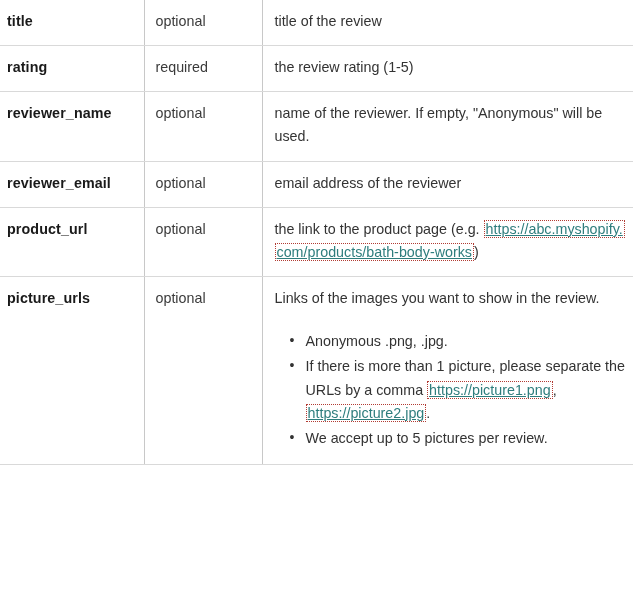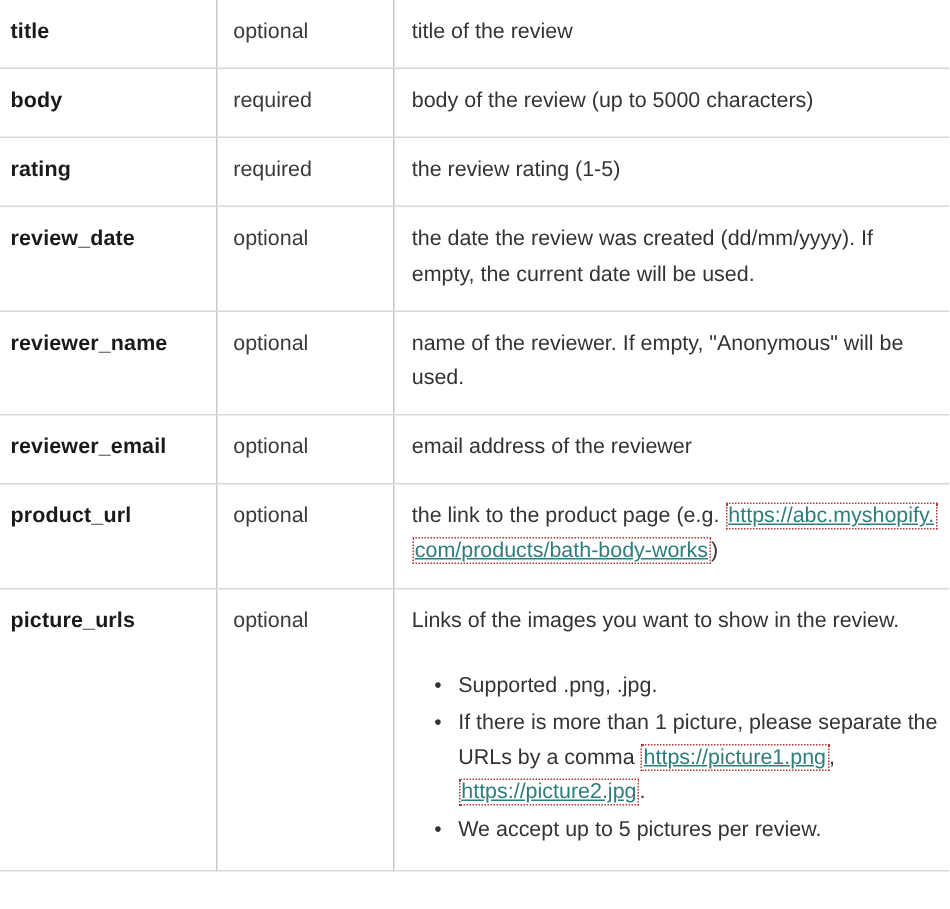--- a/index.html
+++ b/index.html
@@ -106,43 +106,29 @@
   <tbody>
 
     <tr>
       <td class="cell-name">title</td>
       <td class="cell-req">optional</td>
       <td class="cell-desc">
         <p class="desc-para">title of the review</p>
       </td>
     </tr>
 
-    <tr>
-      <td class="cell-name">body</td>
-      <td class="cell-req">required</td>
-      <td class="cell-desc">
-        <p class="desc-para">body of the review (up to 5000 characters)</p>
-      </td>
-    </tr>
 
     <tr>
       <td class="cell-name">rating</td>
       <td class="cell-req">required</td>
       <td class="cell-desc">
         <p class="desc-para">the review rating (1-5)</p>
       </td>
     </tr>
 
-    <tr>
-      <td class="cell-name">review_date</td>
-      <td class="cell-req">optional</td>
-      <td class="cell-desc">
-        <p class="desc-para">the date the review was created (dd/mm/yyyy). If empty, the current date will be used.</p>
-      </td>
-    </tr>
 
     <tr>
       <td class="cell-name">reviewer_name</td>
       <td class="cell-req">optional</td>
       <td class="cell-desc">
         <p class="desc-para">name of the reviewer. If empty, "Anonymous" will be used.</p>
       </td>
     </tr>
 
     <tr>
@@ -160,21 +146,21 @@
         <p class="desc-para url-wrap"><span>the link to the product page (e.g. </span><span class="dotbox"><a class="doclink" href="#">https://abc.myshopify.com/products/bath-body-works</a></span><span>)</span></p>
       </td>
     </tr>
 
     <tr>
       <td class="cell-name">picture_urls</td>
       <td class="cell-req">optional</td>
       <td class="cell-desc">
         <p class="desc-para">Links of the images you want to show in the review.</p>
         <ul class="desc-list">
-          <li><span>Supported .png, .jpg.</span></li>
+          <li><span>Anonymous .png, .jpg.</span></li>
           <li><span>If there is more than 1 picture, please separate the URLs by a comma </span><span class="dotbox"><a class="doclink italic" href="#">https://picture1.png</a></span><span>, </span><span class="dotbox"><a class="doclink italic" href="#">https://picture2.jpg</a></span><span>.</span></li>
           <li><span>We accept up to 5 pictures per review.</span></li>
         </ul>
       </td>
     </tr>
 
   </tbody>
 </table>
 
 </body></html>

